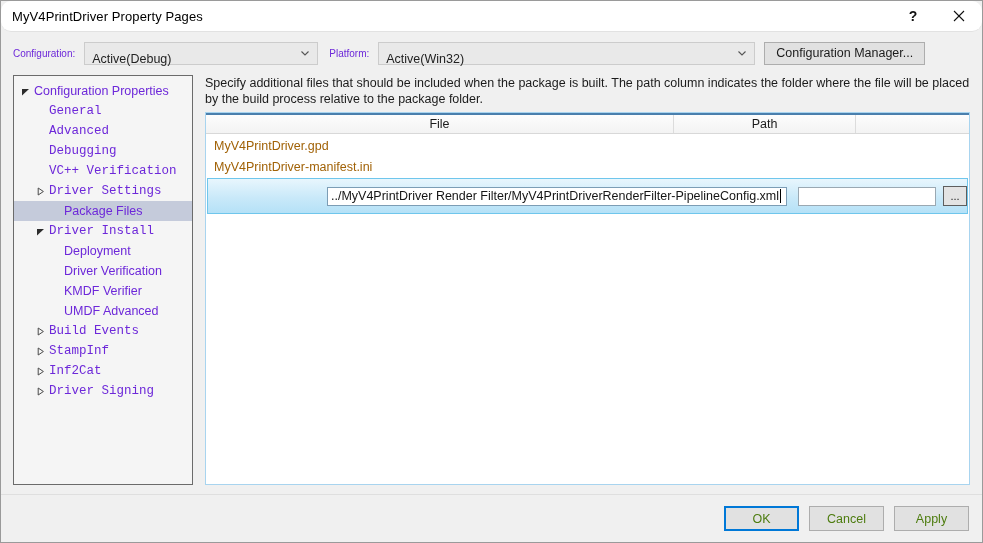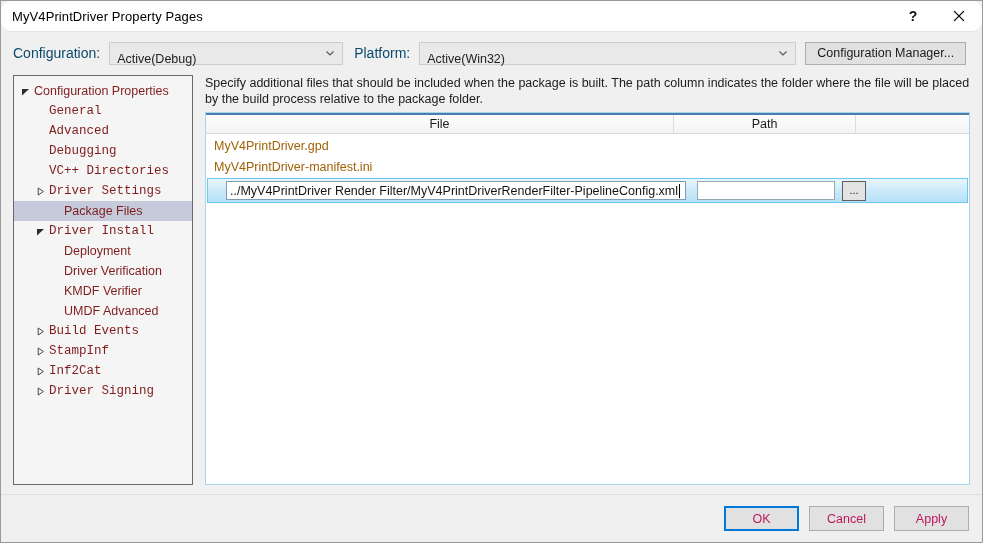--- a/index.html
+++ b/index.html
@@ -75,22 +75,22 @@
     height: 30px;
     min-height: 30px;
     display: flex;
     align-items: center;
     padding: 0 12px;
     background: #f0f0f0;
     box-sizing: border-box;
     margin-top: 6px;
   }
   .cfg-label {
-    font-size: 14px;
-    color: #0c4a6e;
+    font-size: 10px;
+    color: #6d28d9;
     white-space: nowrap;
   }
   .combo {
     position: relative;
     height: 23px;
     background: #e9e9e9;
     border: 1px solid #cccccc;
     box-sizing: border-box;
     display: flex;
     align-items: center;
@@ -142,21 +142,21 @@
     box-sizing: border-box;
     padding: 5px 0 0 0;
     overflow: hidden;
     margin-bottom: 9px;
   }
   .tree-item {
     display: flex;
     align-items: center;
     height: 20px;
     font-size: 12.5px;
-    color: #7f1d1d;
+    color: #6d28d9;
     white-space: nowrap;
     cursor: default;
     padding-left: 4px;
   }
   .tree-item.selected {
     background: #c5cbdb;
   }
   .tw {
     width: 15px;
     min-width: 15px;
@@ -234,28 +234,29 @@
     cursor: default;
   }
   .row .filelink {
     font-size: 12.5px;
     color: #a16207;
     white-space: nowrap;
     cursor: default;
   }
 
   .row.editing {
-    height: 25px;
-    padding-left: 16px;
+    height: 36px;
+    padding-left: 4px;
     background: linear-gradient(to bottom, #e8f6fd 0%, #c9e9f9 55%, #b5e1f7 100%);
     border: 1px solid #6fc6ec;
     box-sizing: border-box;
     display: flex;
     align-items: center;
     margin: 1px 1px 0 1px;
+    justify-content: flex-end;
   }
   .cell-input {
     height: 19px;
     box-sizing: border-box;
     border: 1px solid #7c9db5;
     background: #ffffff;
     font-family: "Liberation Sans", sans-serif;
     font-size: 12.5px;
     color: #151515;
     padding: 0 2px 0 3px;
@@ -327,21 +328,21 @@
   }
   .dlg-btn {
     width: 75px;
     height: 25px;
     margin-left: 10px;
     background: #e1e1e1;
     border: 1px solid #adadad;
     box-sizing: border-box;
     font-family: "Liberation Sans", sans-serif;
     font-size: 12.5px;
-    color: #be185d;
+    color: #4d7c0f;
     cursor: default;
   }
   .dlg-btn.default {
     border: 2px solid #0078d7;
   }
 </style>
 </head>
 <body>
 
 <div class="dialog">
@@ -396,21 +397,21 @@
           <div class="tree-item lvl1">
             <span class="tw"></span>
             <span class="tree-label">Advanced</span>
           </div>
           <div class="tree-item lvl1">
             <span class="tw"></span>
             <span class="tree-label">Debugging</span>
           </div>
           <div class="tree-item lvl1">
             <span class="tw"></span>
-            <span class="tree-label">VC++ Directories</span>
+            <span class="tree-label">VC++ Verification</span>
           </div>
           <div class="tree-item lvl1">
             <span class="tw">
               <svg width="9" height="9" viewBox="0 0 9 9">
                 <polygon points="2.2,1 7.4,4.5 2.2,8" fill="none" stroke="#4a4a4a" stroke-width="1"></polygon>
               </svg>
             </span>
             <span class="tree-label">Driver Settings</span>
           </div>
           <div class="tree-item lvl2 selected">

